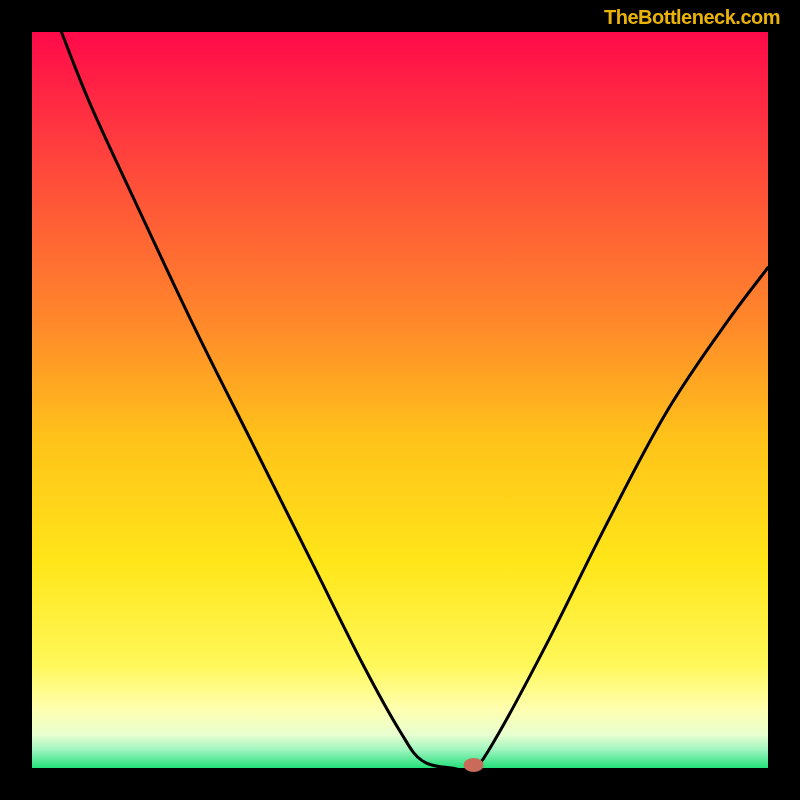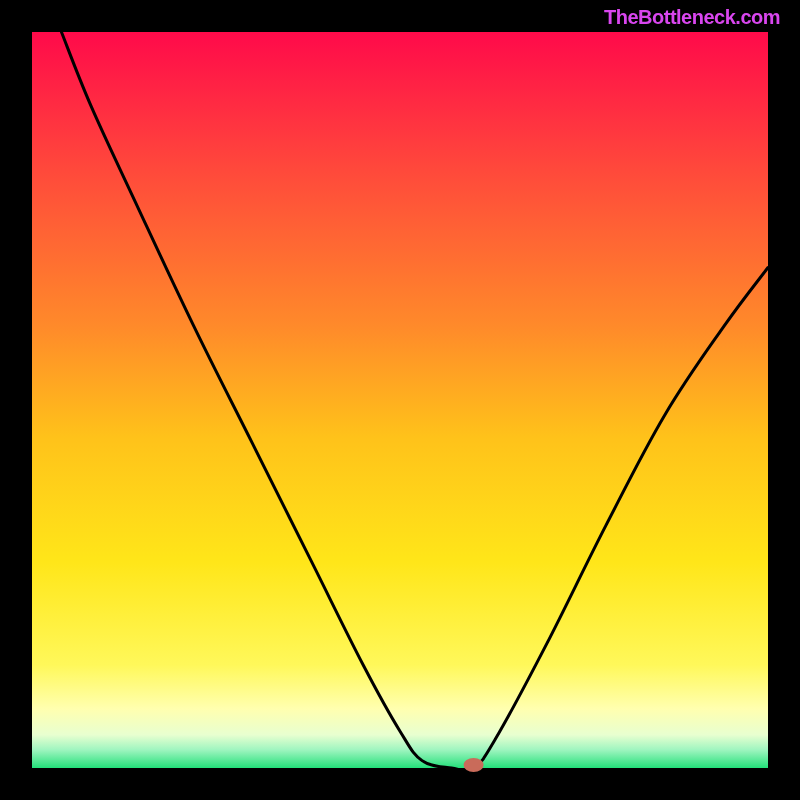--- a/index.html
+++ b/index.html
@@ -13,21 +13,21 @@
     height: 800px;
     position: relative;
     background: #000;
   }
   .watermark {
     position: absolute;
     top: 6px;
     right: 20px;
     font-size: 20px;
     font-weight: bold;
-    color: #d946ef;
+    color: #eab308;
     z-index: 5;
     letter-spacing: -0.5px;
   }
   svg {
     display: block;
   }
 </style>
 </head>
 <body>
 

